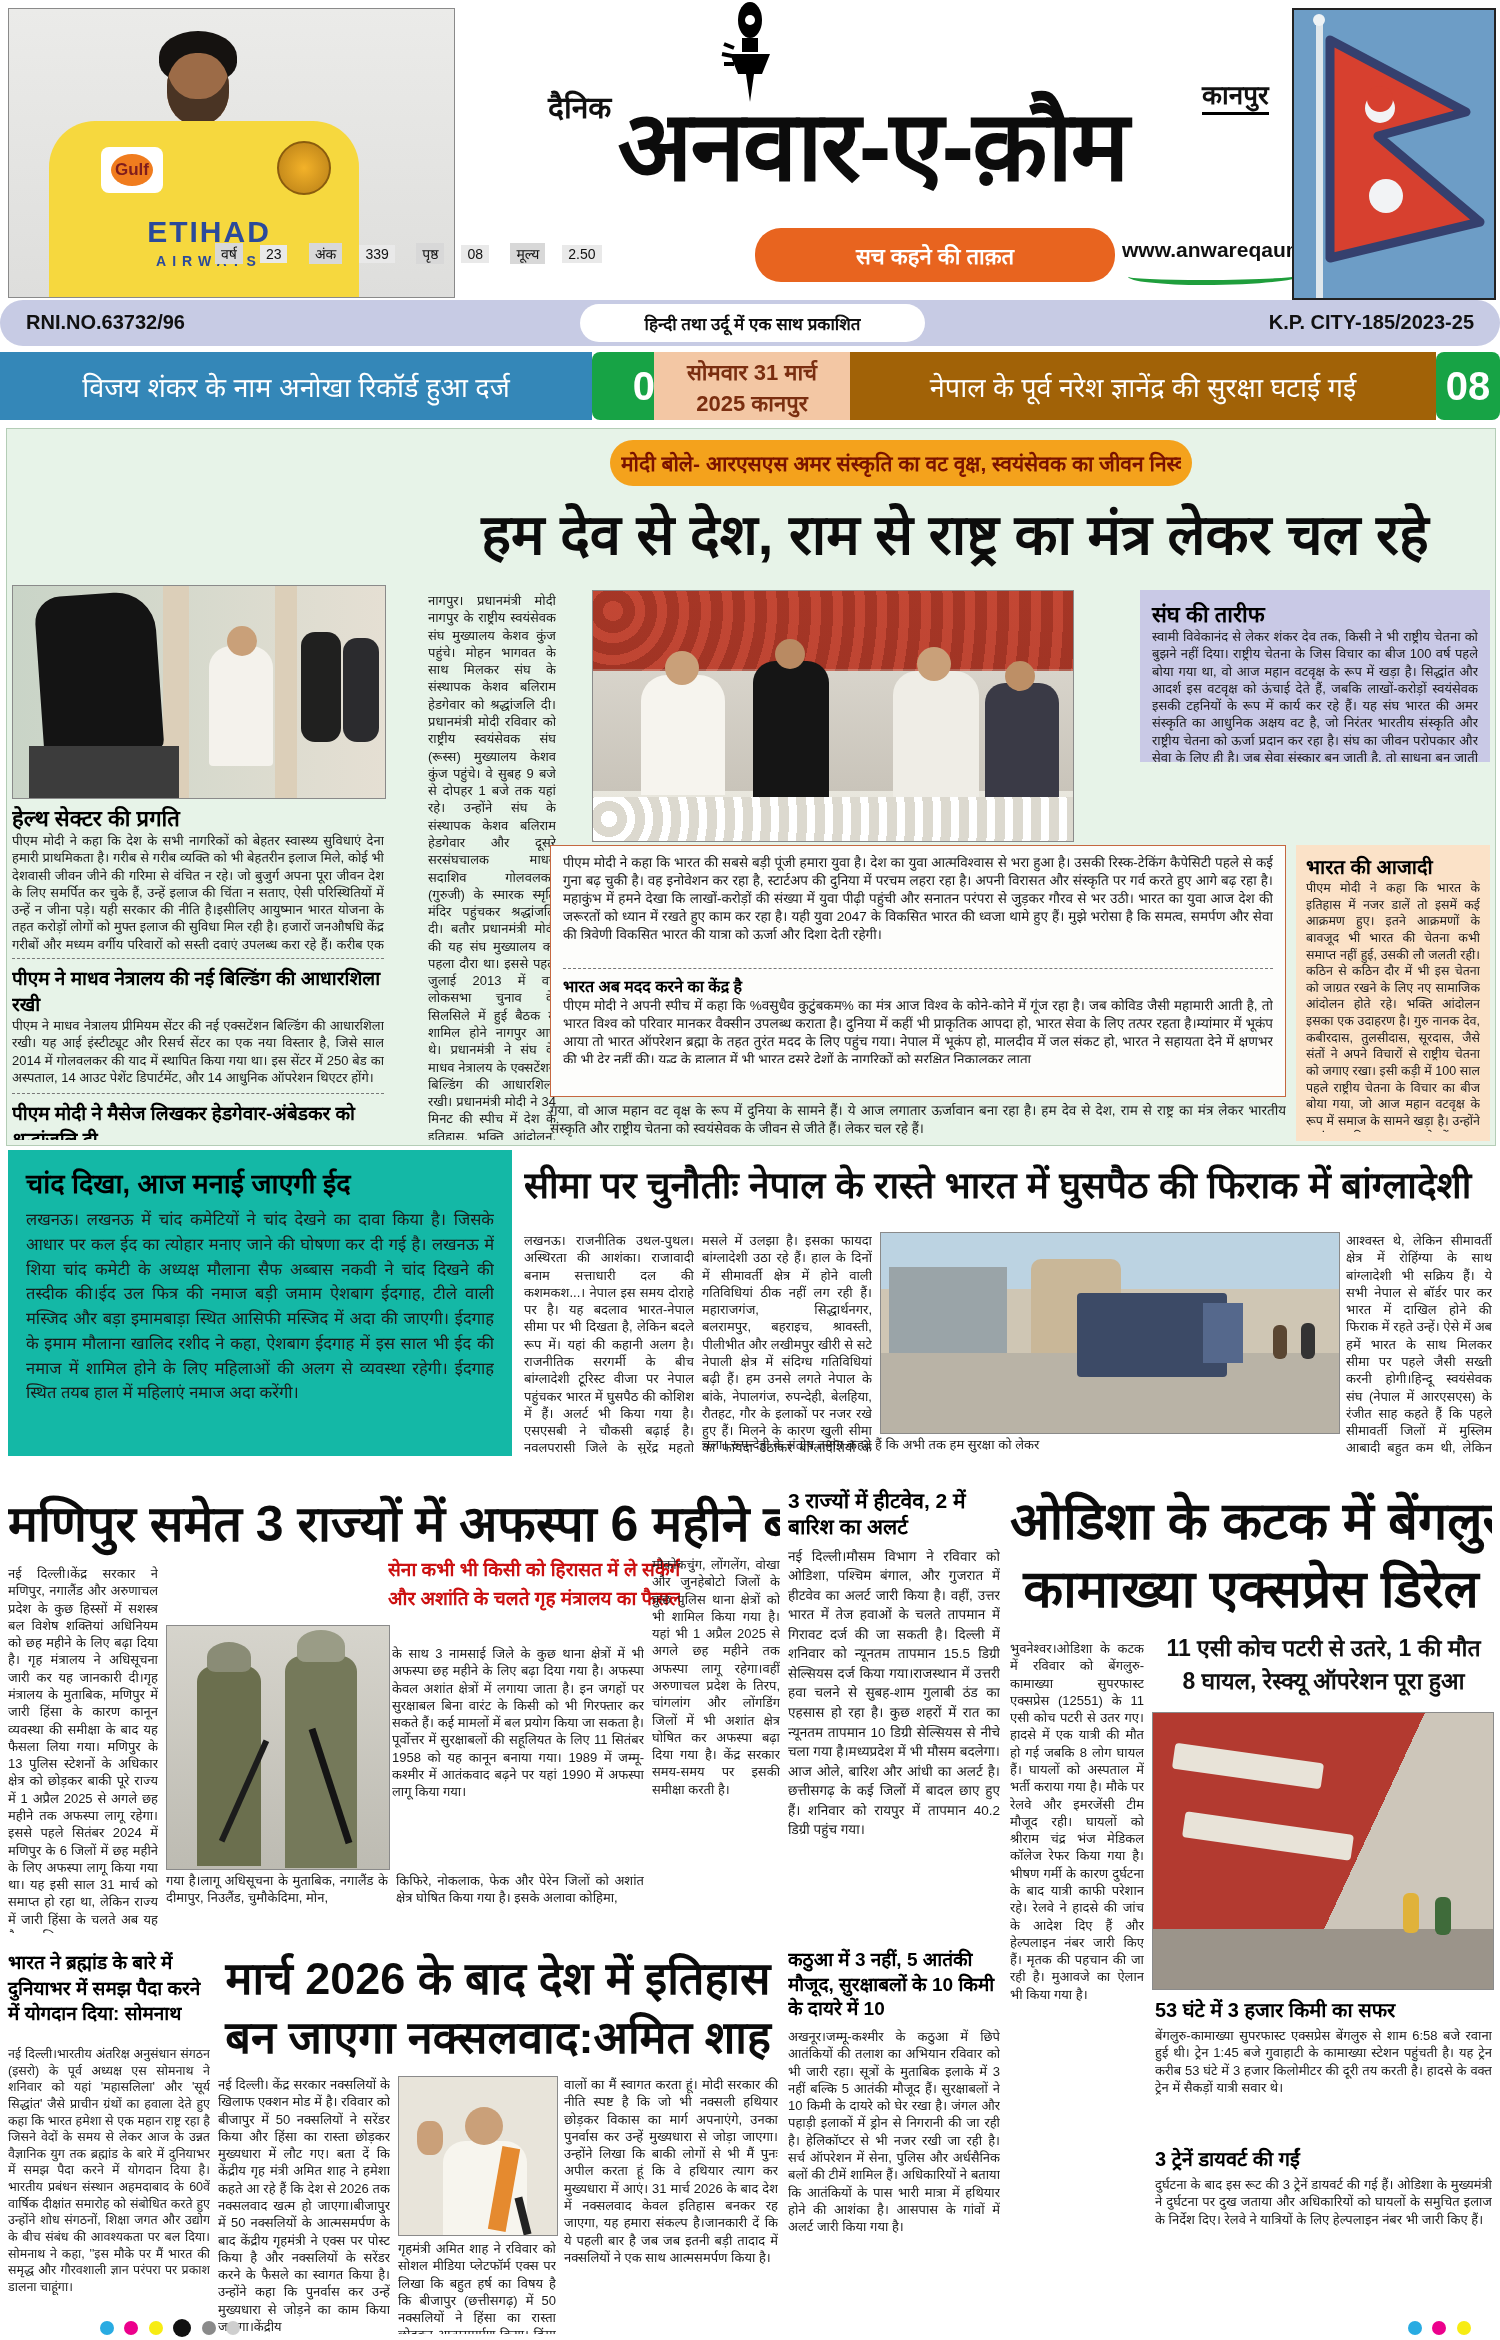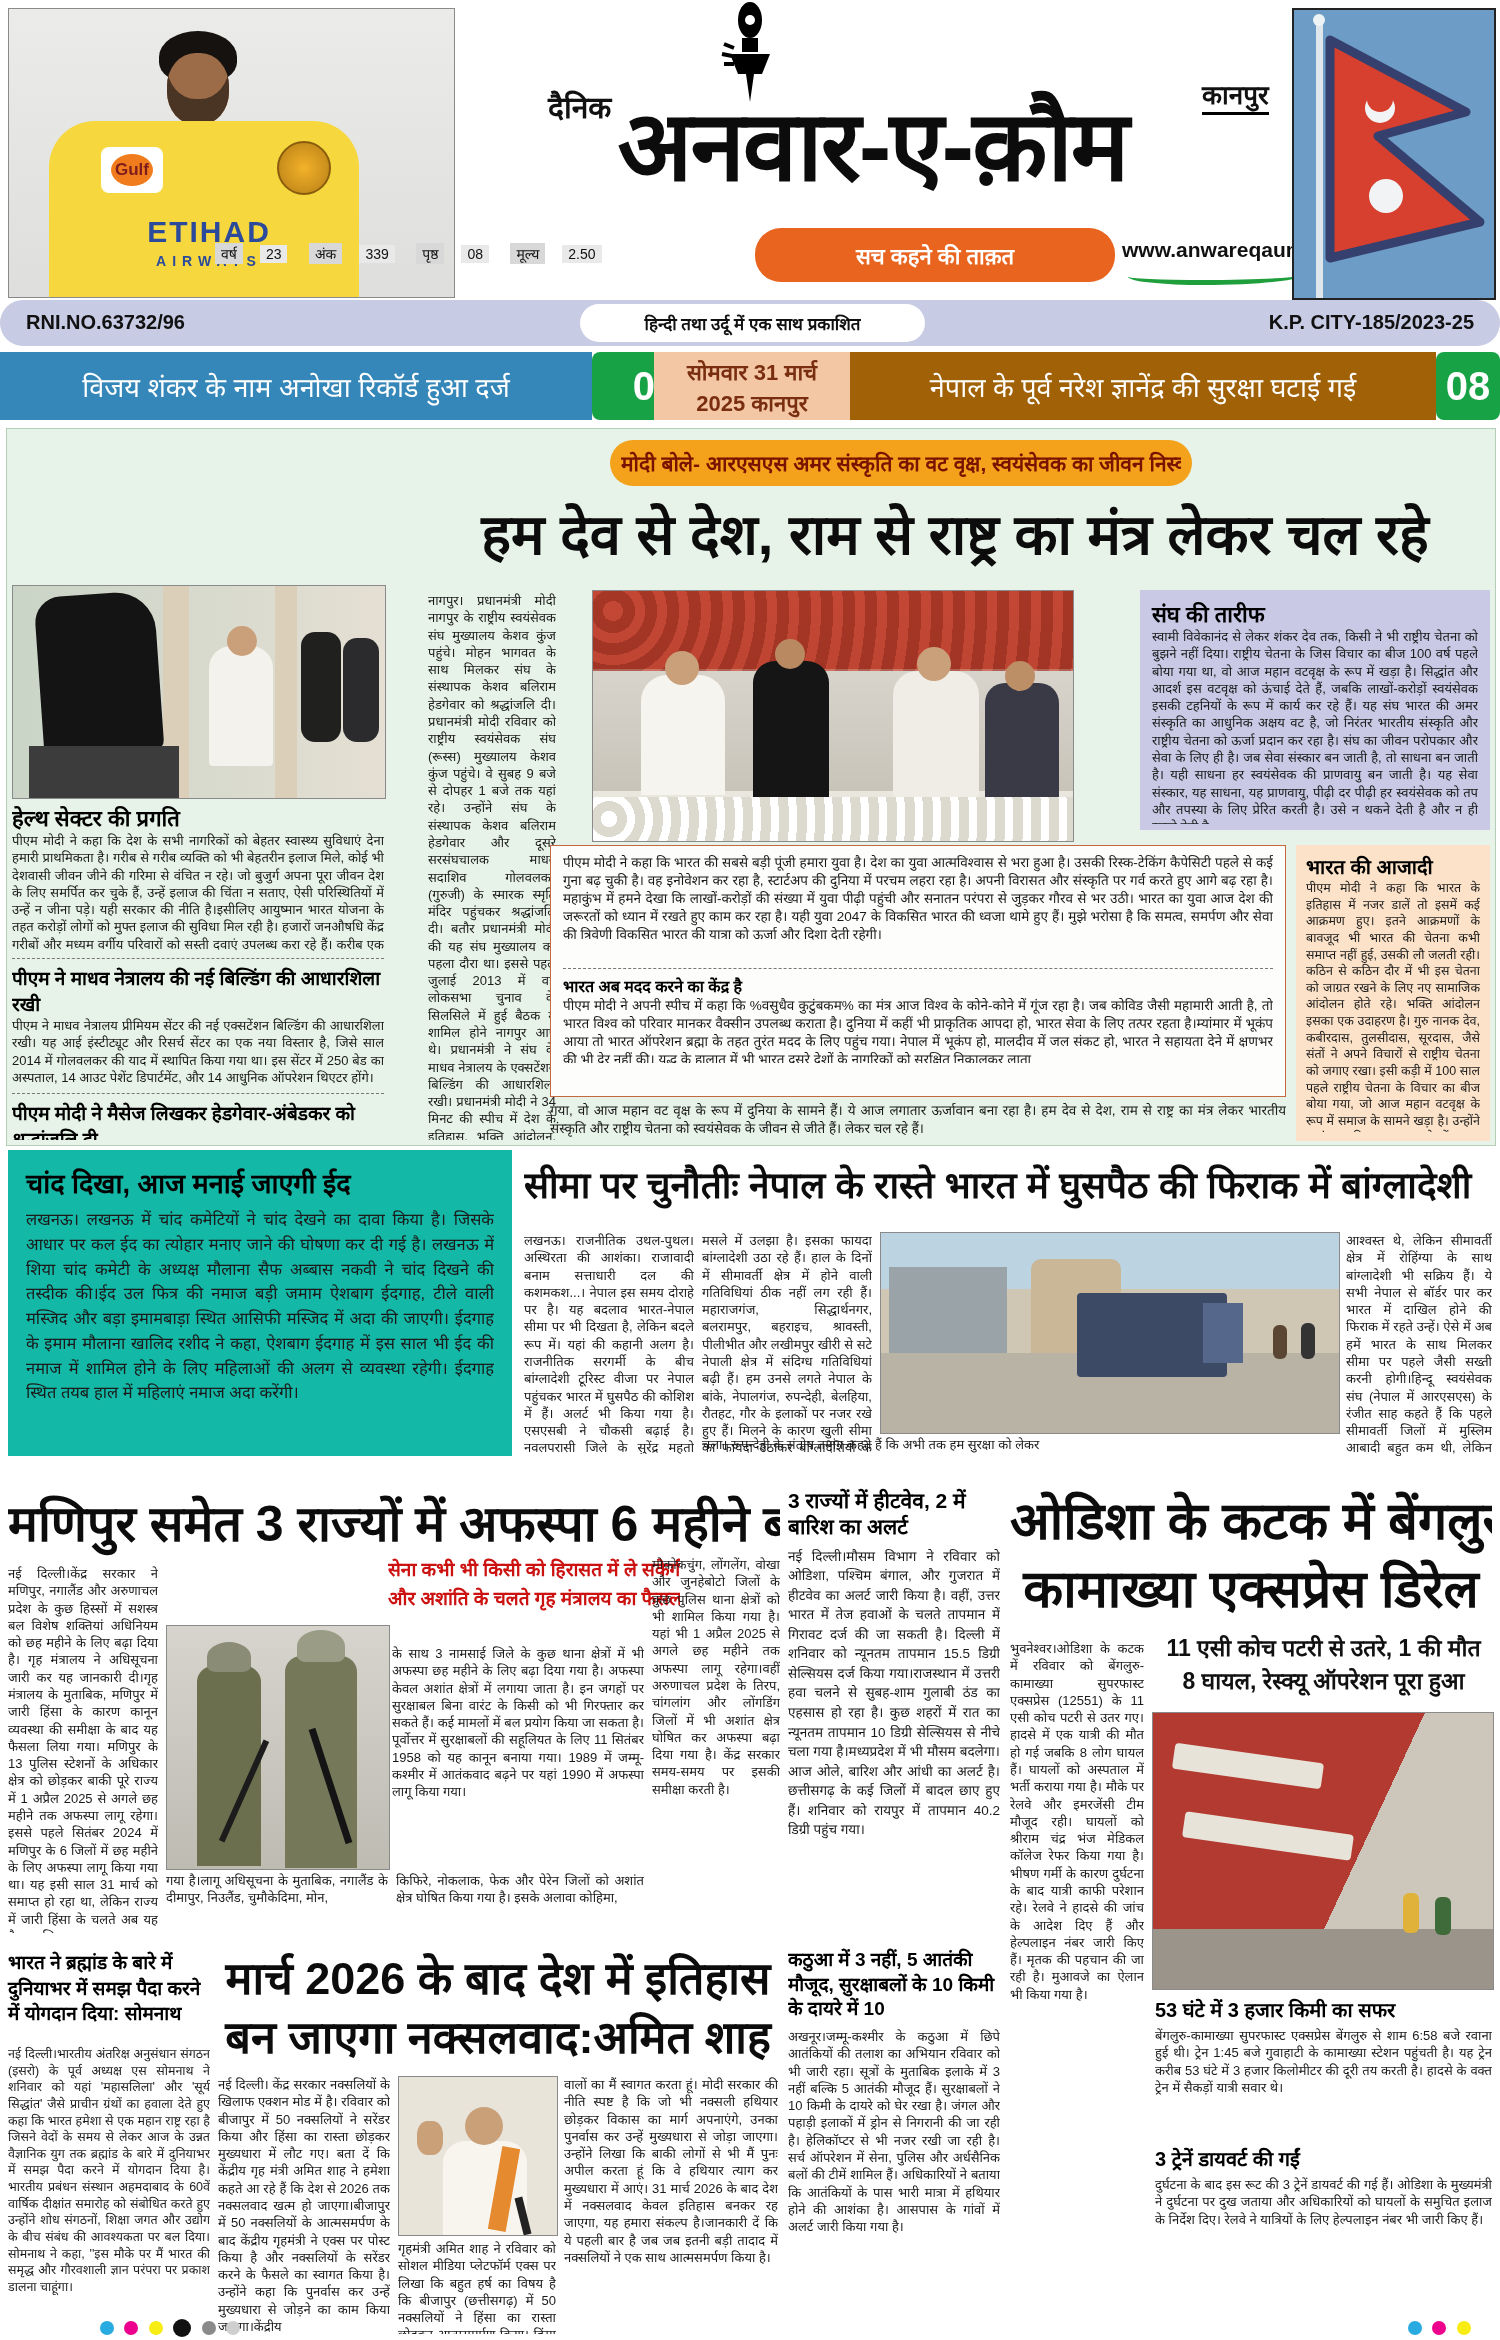--- a/index.html
+++ b/index.html
@@ -147,21 +147,21 @@
   </div>
 
   <div class="abs" style="left:550px;top:845px;width:736px;height:252px;background:#fdfdfb;border:1px solid #c5673f;box-sizing:border-box;padding:8px 12px;overflow:hidden;">
     <div class="jtext" style="font-size:13.5px;height:108px;">पीएम मोदी ने कहा कि भारत की सबसे बड़ी पूंजी हमारा युवा है। देश का युवा आत्मविश्वास से भरा हुआ है। उसकी रिस्क-टेकिंग कैपेसिटी पहले से कई गुना बढ़ चुकी है। वह इनोवेशन कर रहा है, स्टार्टअप की दुनिया में परचम लहरा रहा है। अपनी विरासत और संस्कृति पर गर्व करते हुए आगे बढ़ रहा है।महाकुंभ में हमने देखा कि लाखों-करोड़ों की संख्या में युवा पीढ़ी पहुंची और सनातन परंपरा से जुड़कर गौरव से भर उठी। भारत का युवा आज देश की जरूरतों को ध्यान में रखते हुए काम कर रहा है। यही युवा 2047 के विकसित भारत की ध्वजा थामे हुए हैं। मुझे भरोसा है कि समत्व, समर्पण और सेवा की त्रिवेणी विकसित भारत की यात्रा को ऊर्जा और दिशा देती रहेगी।</div>
     <div class="dashed"></div>
     <div class="small-head" style="font-size:16px;">भारत अब मदद करने का केंद्र है</div>
     <div class="jtext" style="font-size:13.5px;height:66px;">पीएम मोदी ने अपनी स्पीच में कहा कि %वसुधैव कुटुंबकम% का मंत्र आज विश्व के कोने-कोने में गूंज रहा है। जब कोविड जैसी महामारी आती है, तो भारत विश्व को परिवार मानकर वैक्सीन उपलब्ध कराता है। दुनिया में कहीं भी प्राकृतिक आपदा हो, भारत सेवा के लिए तत्पर रहता है।म्यांमार में भूकंप आया तो भारत ऑपरेशन ब्रह्मा के तहत तुरंत मदद के लिए पहुंच गया। नेपाल में भूकंप हो, मालदीव में जल संकट हो, भारत ने सहायता देने में क्षणभर की भी देर नहीं की। युद्ध के हालात में भी भारत दूसरे देशों के नागरिकों को सुरक्षित निकालकर लाता</div>
   </div>
   <div class="abs jtext" style="left:550px;top:1102px;width:736px;height:38px;font-size:13.5px;">गया, वो आज महान वट वृक्ष के रूप में दुनिया के सामने हैं। ये आज लगातार ऊर्जावान बना रहा है। हम देव से देश, राम से राष्ट्र का मंत्र लेकर भारतीय संस्कृति और राष्ट्रीय चेतना को स्वयंसेवक के जीवन से जीते हैं। लेकर चल रहे हैं।</div>
 
-  <div class="abs" style="left:1140px;top:590px;width:350px;height:240px;background:#c9c9e6;box-sizing:border-box;padding:8px 12px;overflow:hidden;">
+  <div class="abs" style="left:1140px;top:590px;width:350px;height:172px;background:#c9c9e6;box-sizing:border-box;padding:8px 12px;overflow:hidden;">
     <div class="small-head" style="font-size:22px;">संघ की तारीफ</div>
     <div class="jtext" style="height:196px;">स्वामी विवेकानंद से लेकर शंकर देव तक, किसी ने भी राष्ट्रीय चेतना को बुझने नहीं दिया। राष्ट्रीय चेतना के जिस विचार का बीज 100 वर्ष पहले बोया गया था, वो आज महान वटवृक्ष के रूप में खड़ा है। सिद्धांत और आदर्श इस वटवृक्ष को ऊंचाई देते हैं, जबकि लाखों-करोड़ों स्वयंसेवक इसकी टहनियों के रूप में कार्य कर रहे हैं। यह संघ भारत की अमर संस्कृति का आधुनिक अक्षय वट है, जो निरंतर भारतीय संस्कृति और राष्ट्रीय चेतना को ऊर्जा प्रदान कर रहा है। संघ का जीवन परोपकार और सेवा के लिए ही है। जब सेवा संस्कार बन जाती है, तो साधना बन जाती है। यही साधना हर स्वयंसेवक की प्राणवायु बन जाती है। यह सेवा संस्कार, यह साधना, यह प्राणवायु, पीढ़ी दर पीढ़ी हर स्वयंसेवक को तप और तपस्या के लिए प्रेरित करती है। उसे न थकने देती है और न ही रुकने देती है</div>
   </div>
 
   <div class="abs" style="left:1296px;top:845px;width:194px;height:296px;background:#fbe2c8;box-sizing:border-box;padding:8px 10px;overflow:hidden;">
     <div class="small-head" style="font-size:20px;">भारत की आजादी</div>
     <div class="jtext" style="font-size:12.5px;height:252px;">पीएम मोदी ने कहा कि भारत के इतिहास में नजर डालें तो इसमें कई आक्रमण हुए। इतने आक्रमणों के बावजूद भी भारत की चेतना कभी समाप्त नहीं हुई, उसकी लौ जलती रही। कठिन से कठिन दौर में भी इस चेतना को जाग्रत रखने के लिए नए सामाजिक आंदोलन होते रहे। भक्ति आंदोलन इसका एक उदाहरण है। गुरु नानक देव, कबीरदास, तुलसीदास, सूरदास, जैसे संतों ने अपने विचारों से राष्ट्रीय चेतना को जगाए रखा। इसी कड़ी में 100 साल पहले राष्ट्रीय चेतना के विचार का बीज बोया गया, जो आज महान वटवृक्ष के रूप में समाज के सामने खड़ा है। उन्होंने स्वतंत्रता की अलख जगाने में अहम भूमिका निभाई। उसी चेतना के विस्तार का सुखद परिणाम आज देश के सामने है।</div>
   </div>
 
   <div class="abs" style="left:8px;top:1150px;width:504px;height:306px;background:#14b8a6;box-sizing:border-box;padding:14px 18px;overflow:hidden;">

